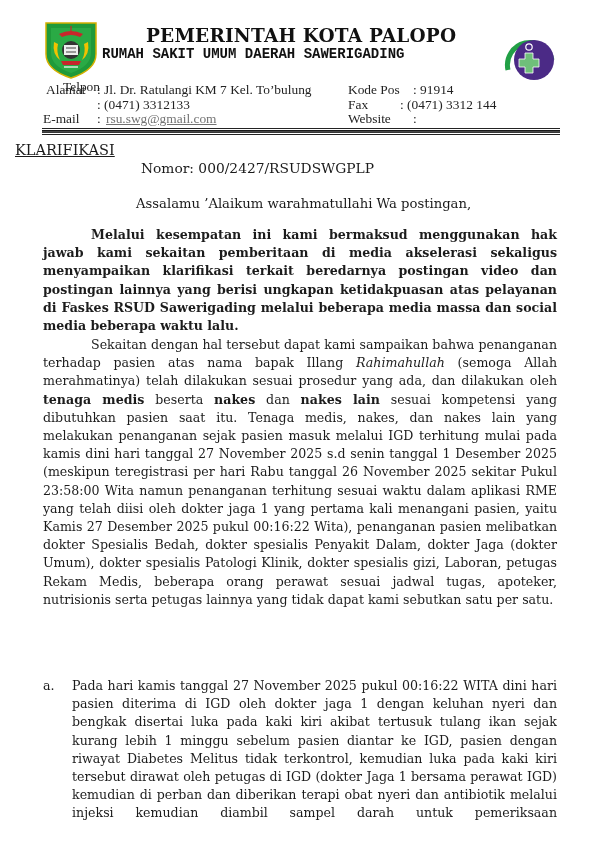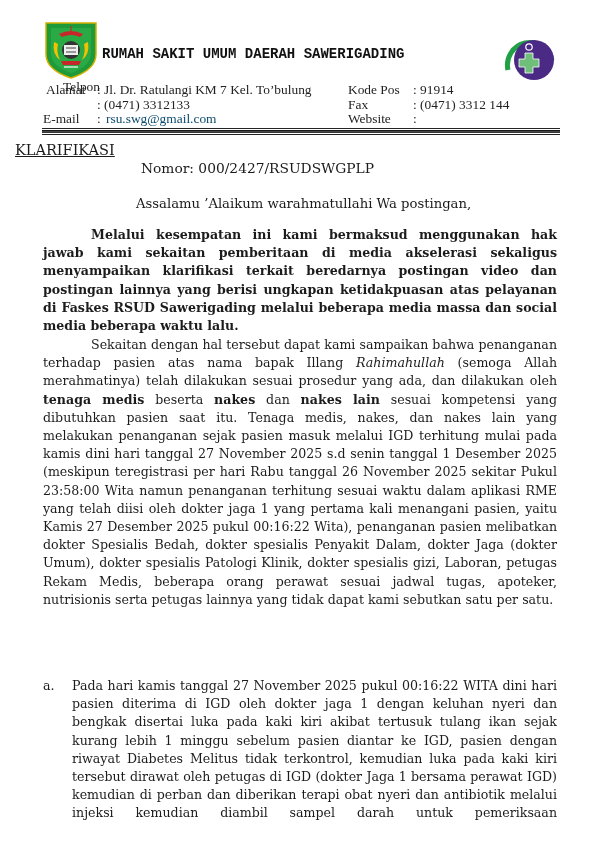--- a/index.html
+++ b/index.html
@@ -10,21 +10,21 @@
   
   .logo-left { position: absolute; left: 42px; top: 20px; width: 58px; height: 60px; }
   .logo-right { position: absolute; left: 502px; top: 26px; width: 56px; height: 56px; }
   .gov-title { position: absolute; left: 146px; top: 25px; font-family: "DejaVu Serif", serif;
                font-weight: bold; font-size: 18.5px; letter-spacing: 0.2px; color: #111; white-space: nowrap; }
   .hosp-title { position: absolute; left: 102px; top: 46px; font-family: Liberation Mono, monospace;
                 font-weight: bold; font-size: 14px; color: #111; white-space: nowrap; }
 
   .contact { position: absolute; font-family: "Liberation Serif", serif; font-size: 13.4px;
              color: #222; white-space: nowrap; line-height: 16px; }
-  .contact a { color: #0c4a6e; }
+  .contact a { color: #737373; text-decoration: underline; }
 
   .rule-thin { position: absolute; left: 42px; width: 518px; height: 1px; background: #222; }
   .rule-thick { position: absolute; left: 42px; width: 518px; height: 3px;
                 background: linear-gradient(#000, #555 60%, #222); }
 
   
   .doc-title { position: absolute; left: 15px; width: 492px; text-align: left; top: 142px;
                font-family: "DejaVu Serif", serif; font-size: 14.5px; text-decoration: underline; }
   .doc-number { position: absolute; left: 0; width: 515px; text-align: center; top: 160px;
                 font-family: "DejaVu Serif", serif; font-size: 13.8px; }
@@ -57,38 +57,39 @@
     <path d="M12 22 Q10 34 18 40 Q14 32 16 24 Z" fill="#f2c200"></path>
     <path d="M46 22 Q48 34 40 40 Q44 32 42 24 Z" fill="#f2c200"></path>
     <circle cx="29" cy="30" r="9" fill="#333"></circle>
     <rect x="22" y="25" width="14" height="10" fill="#eeeeee"></rect>
     <rect x="24" y="27" width="10" height="2" fill="#999"></rect>
     <rect x="24" y="31" width="10" height="2" fill="#999"></rect>
     <path d="M19 41 L39 41 L37 45 L21 45 Z" fill="#c8262b"></path>
     <path d="M22 47 H36" stroke="#ffffff" stroke-width="1.2"></path>
   </svg>
 
+  <div class="gov-title">PEMERINTAH KOTA PALOPO</div>
   <div class="hosp-title">RUMAH SAKIT UMUM DAERAH SAWERIGADING</div>
 
   <svg class="logo-right" viewBox="0 0 56 56">
     <path d="M6 44 A22 22 0 1 1 50 34" fill="none" stroke="#22a046" stroke-width="5"></path>
     <circle cx="32" cy="34" r="20" fill="#4b2a86"></circle>
     <circle cx="27" cy="21" r="3.2" fill="none" stroke="#ffffff" stroke-width="1.2"></circle>
     <path d="M23 27 H31 V33 H37 V41 H31 V47 H23 V41 H17 V33 H23 Z" fill="#6fbf7a" stroke="#ffffff" stroke-width="0.8"></path>
   </svg>
 
   <div class="contact" style="left:46px; top:82px;">Alamat</div>
   <div class="contact" style="left:97px; top:82px;">: Jl. Dr. Ratulangi KM 7 Kel. To’bulung</div>
   <div class="contact" style="left:348px; top:82px;">Kode Pos</div>
   <div class="contact" style="left:413px; top:82px;">: 91914</div>
 
   <div class="contact" style="left:43px; top:79px;margin-left:20px;">Telpon</div>
   <div class="contact" style="left:97px; top:97px;">: (0471) 3312133</div>
   <div class="contact" style="left:348px; top:97px;">Fax</div>
-  <div class="contact" style="left:413px; top:97px;text-align:right;">: (0471) 3312 144</div>
+  <div class="contact" style="left:400px; top:97px;text-align:right;">: (0471) 3312 144</div>
 
   <div class="contact" style="left:43px; top:111px;">E-mail</div>
   <div class="contact" style="left:97px; top:111px;">:</div>
   <div class="contact" style="left:106px; top:111px;"><a>rsu.swg@gmail.com</a></div>
   <div class="contact" style="left:348px; top:111px;">Website</div>
   <div class="contact" style="left:413px; top:111px;">:</div>
 
   <div class="rule-thin" style="top:128px;"></div>
   <div class="rule-thick" style="top:130px;"></div>
   <div class="rule-thin" style="top:134px;"></div>

